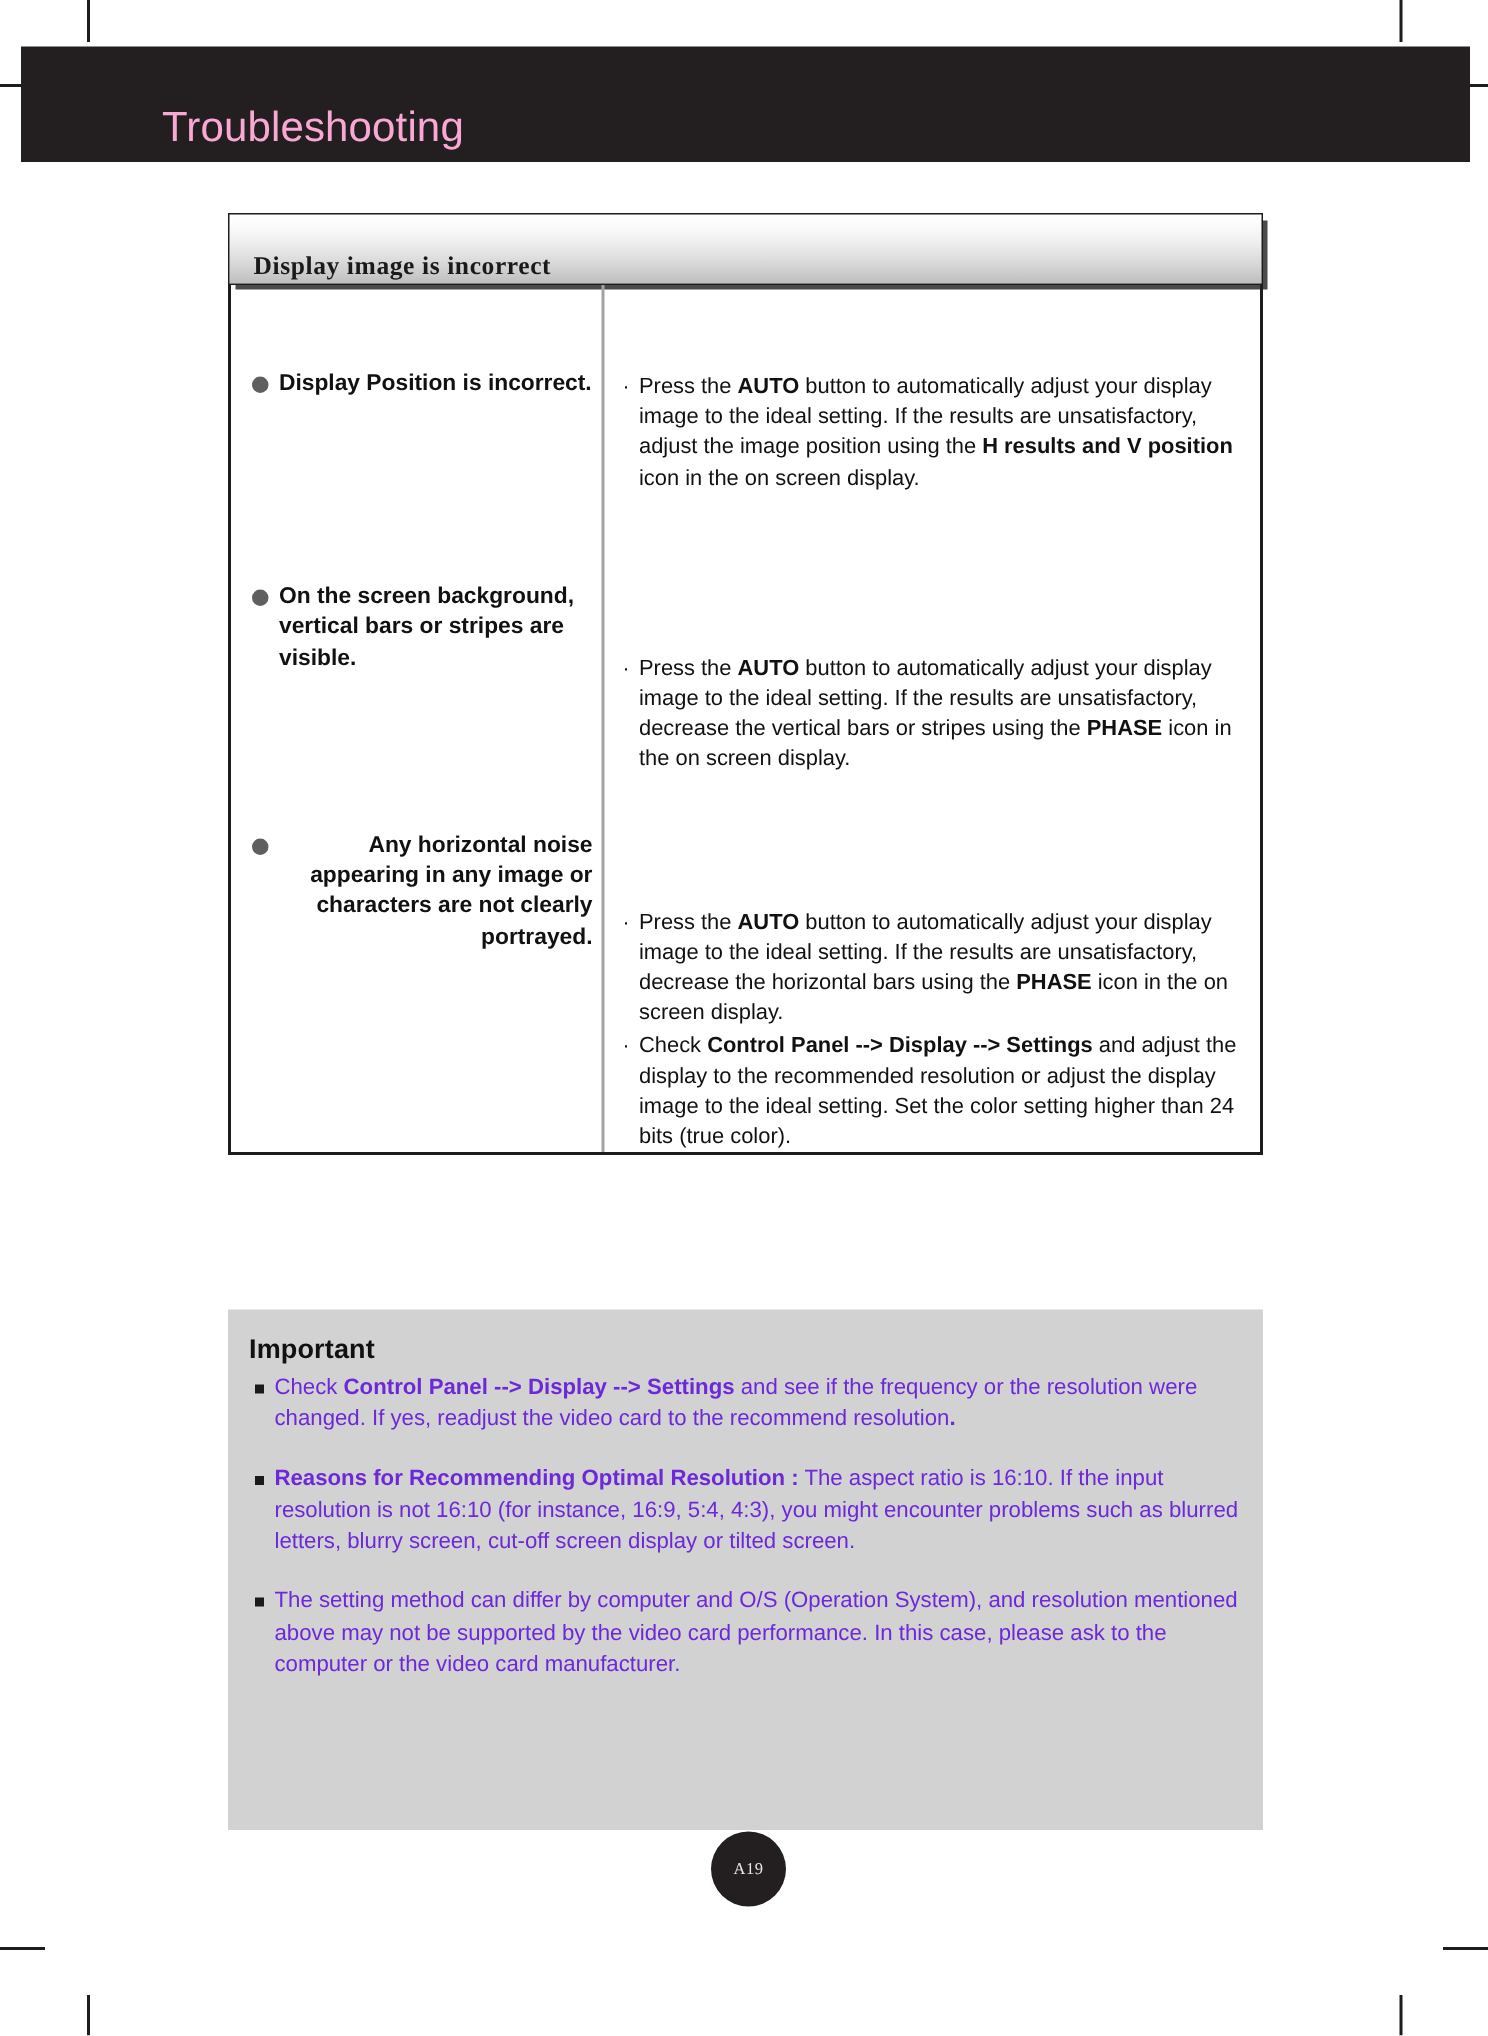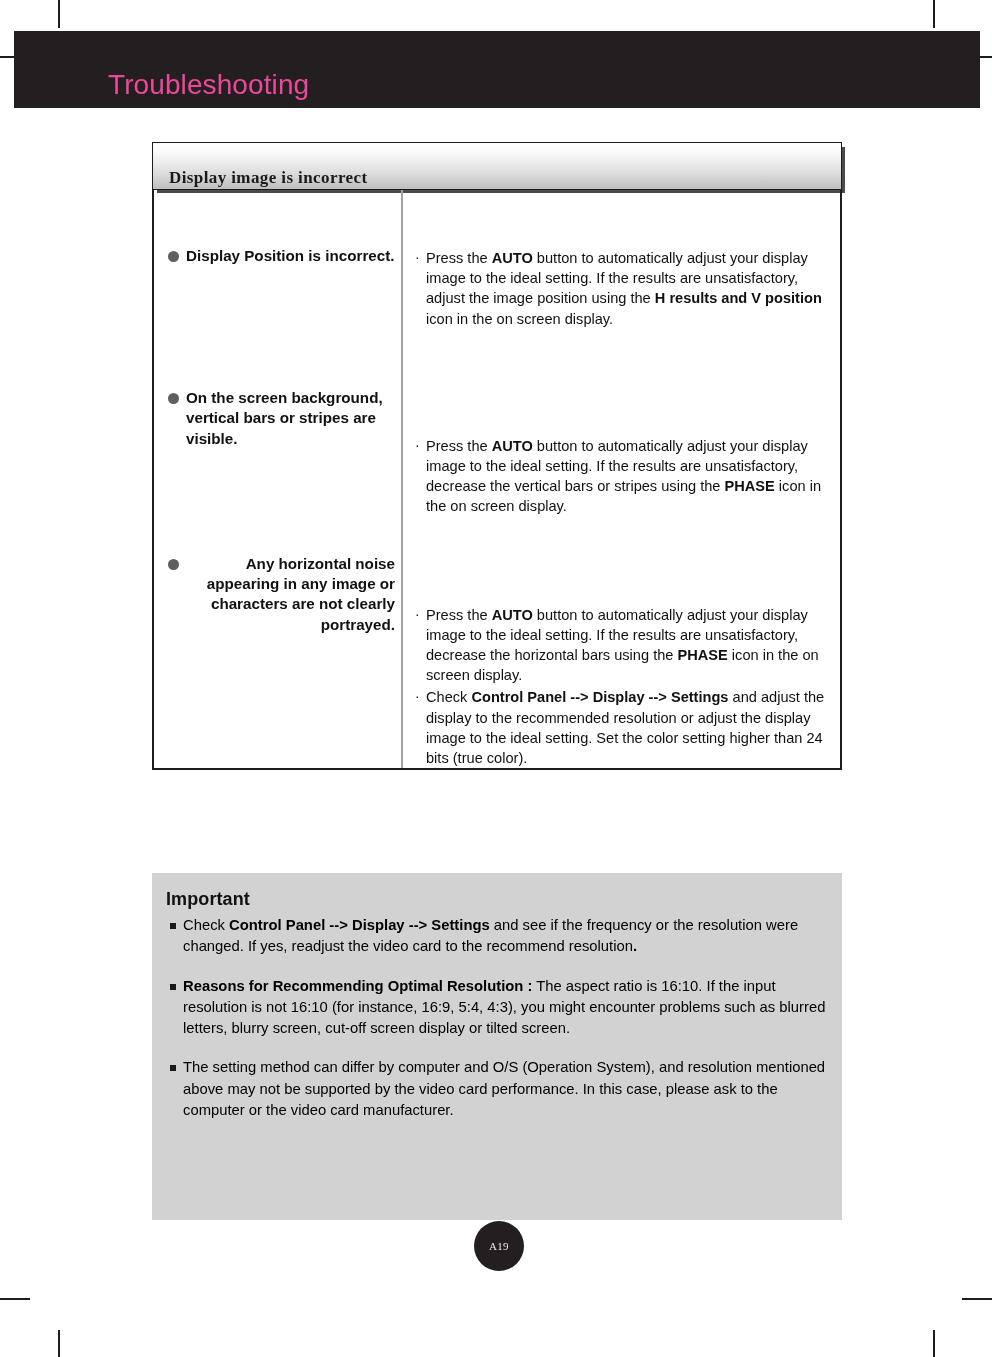--- a/index.html
+++ b/index.html
@@ -29,21 +29,21 @@
     left: 14px;
     top: 31px;
     width: 966px;
     height: 77px;
     background: #231f20;
   }
   #section-banner-title {
     position: absolute;
     left: 94px;
     bottom: 9px;
-    color: #ec4899;
+    color: #f9a8d4;
     font-size: 28px;
     font-weight: 400;
     letter-spacing: 0.1px;
     line-height: 1;
     font-family: "Liberation Sans", sans-serif;
   }
 
   
   #symptom-table {
     position: absolute;
@@ -170,21 +170,21 @@
     font-weight: bold;
     color: #111111;
     margin: 0 0 5px 0;
     letter-spacing: 0.1px;
   }
   .imp-item {
     display: flex;
     align-items: flex-start;
     font-size: 14.8px;
     line-height: 1.44;
-    color: #000000;
+    color: #6d28d9;
     margin-bottom: 18px;
     padding-left: 4px;
   }
   .imp-bullet-sq {
     flex: 0 0 auto;
     width: 6px;
     height: 6px;
     background: #1a1a1a;
     margin-top: 8px;
     margin-right: 7px;

